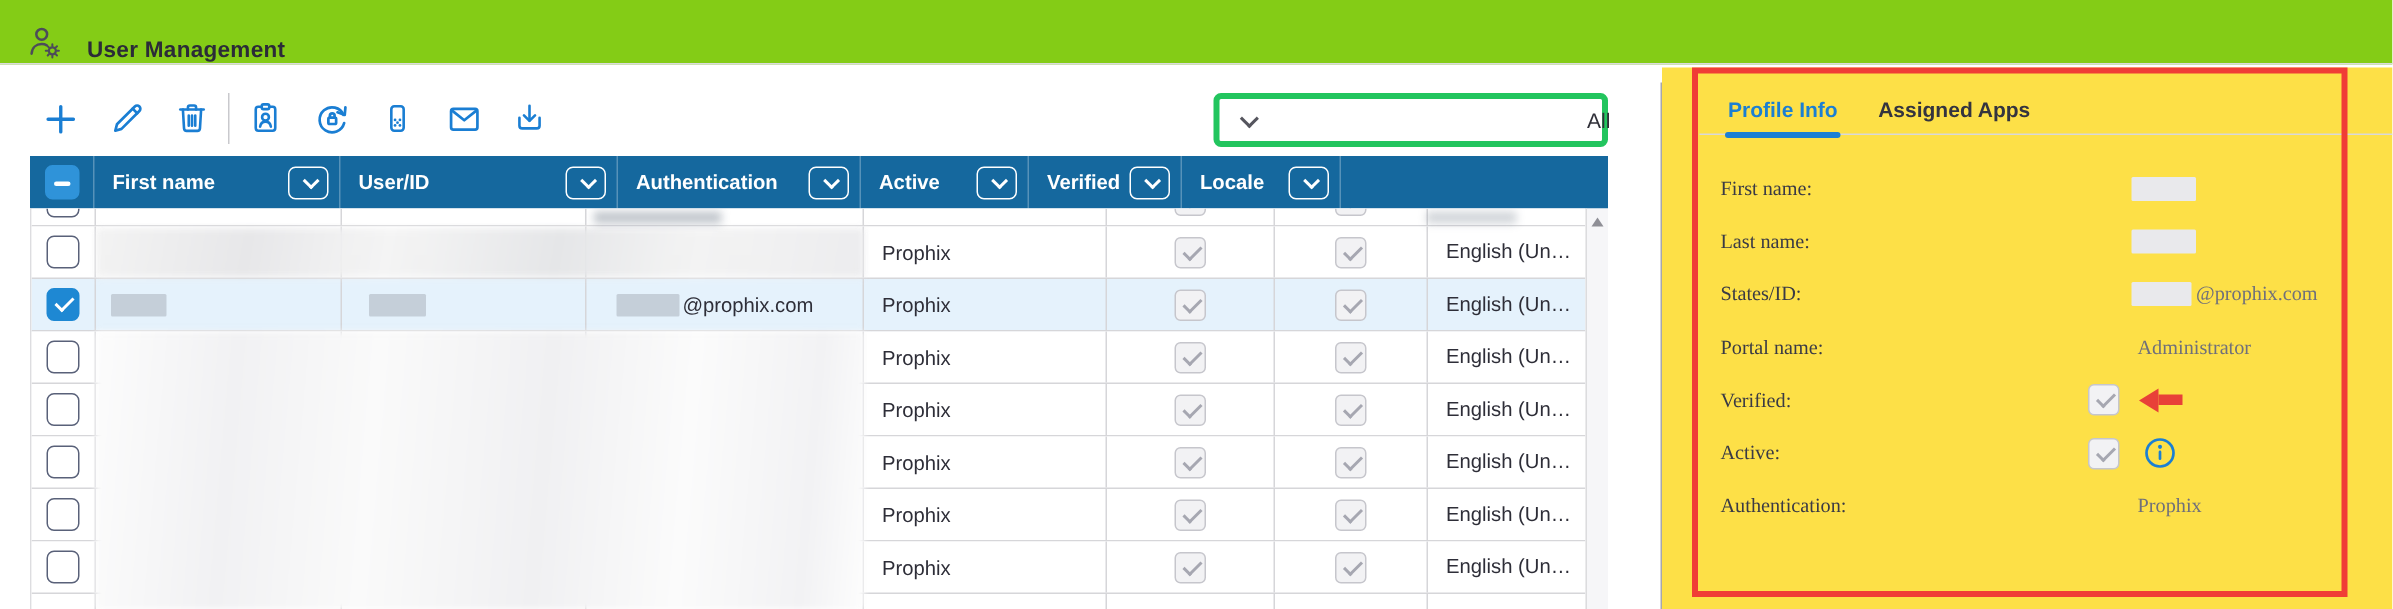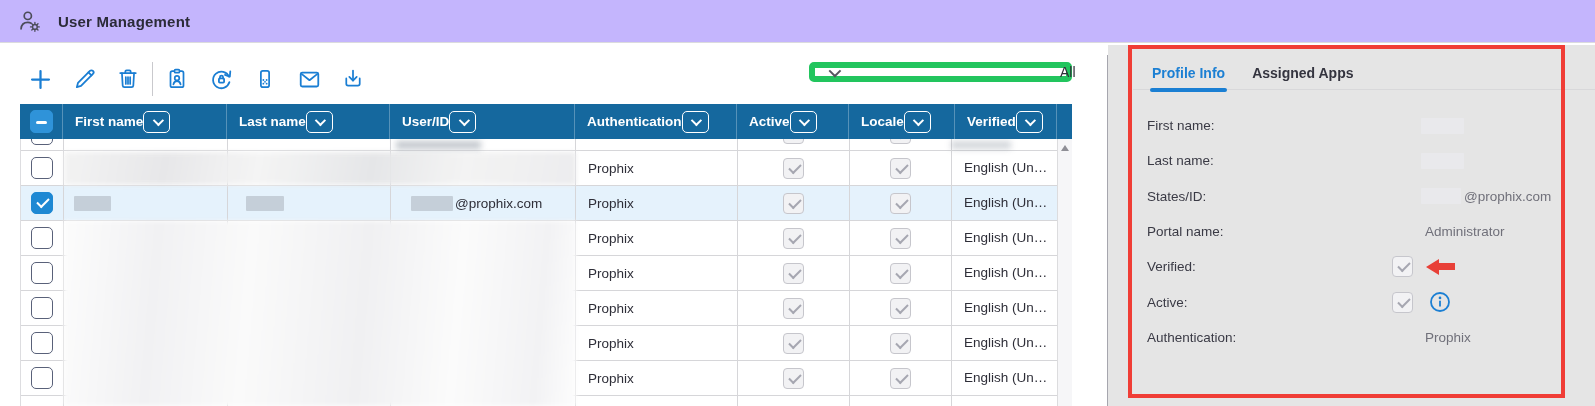--- a/index.html
+++ b/index.html
@@ -2,41 +2,41 @@
 <html><head>
 <meta charset="utf-8">
 <style>
   * { box-sizing: border-box; margin: 0; padding: 0; }
   html,body { width:1595px; height:406px; overflow:hidden; background:#fff;
     font-family:"Liberation Sans", sans-serif; }
   .app { position:relative; width:1595px; height:406px; background:#fff; }
 
   
   .topbar { position:absolute; left:0; top:0; width:1595px; height:43px;
-    background:#c4b5fd; border-bottom:1px solid #dbdbde; display:flex; align-items:center; }
+    background:#84cc16; border-bottom:1px solid #dbdbde; display:flex; align-items:flex-end; }
   .topbar .hicon { margin-left:16px; display:flex; }
   .page-title { margin-left:15px; font-size:15px; font-weight:700; color:#2b2b38; letter-spacing:.2px; }
 
   
   .toolbar { position:absolute; left:18px; top:58px; height:42px; display:flex; align-items:center; }
   .tb-btn { width:44px; height:40px; display:flex; align-items:center; justify-content:center;
     background:none; border:none; cursor:pointer; }
   .tb-sep { width:1px; height:34px; background:#c9c9cd; margin:0 2px; }
 
-  .filter-select { position:absolute; left:809px; top:62px; width:263px; height:20px;
-    border:6px solid #22c55e; border-radius:5px; background:#fff; display:flex;
+  .filter-select { position:absolute; left:809px; top:62px; width:263px; height:36px;
+    border:4px solid #22c55e; border-radius:5px; background:#fff; display:flex;
     align-items:center; padding:0 14px; cursor:pointer; }
   .filter-select .fval { font-size:14px; color:#2f2f38; flex:1; }
   .chev { width:9px; height:9px; border-right:2px solid #55555e; border-bottom:2px solid #55555e;
     transform:rotate(45deg) translateY(-2px); }
 
   
   .thead { position:absolute; left:20px; top:104px; width:1052px; height:35px;
     background:#15689e; display:flex; }
-  .th { display:flex; align-items:center; justify-content:flex-start; color:#fff;
+  .th { display:flex; align-items:center; justify-content:space-between; color:#fff;
     font-size:13.5px; font-weight:600; padding:0 7px 0 12px;
     border-right:1px solid rgba(255,255,255,.28); }
   .th.cbcol { justify-content:center; padding:0; }
   .th-chev-btn { width:27px; height:22px; border:1.6px solid #fff; border-radius:5px;
     background:transparent; display:flex; align-items:center; justify-content:center; cursor:pointer; flex:none; }
   .th-chev-btn .chev { border-color:#fff; width:8px; height:8px; }
   .th.filler { border-right:none; }
 
   .w-cb{width:43px;flex:none} .w-fn{width:164px;flex:none} .w-ln{width:163px;flex:none}
   .w-em{width:185px;flex:none} .w-au{width:162px;flex:none} .w-ac{width:112px;flex:none}
@@ -80,30 +80,30 @@
   .blob.b2 { left:930px; top:2px; width:60px; opacity:.4; }
 
   
   .vscroll { position:absolute; left:1057px; top:139px; width:15px; height:267px;
     background:#f6f6f8; border-left:1px solid #dcdcde; }
   .vscroll .up { width:0; height:0; border-left:4.5px solid transparent; border-right:4.5px solid transparent;
     border-bottom:6px solid #8f8f96; margin:6px auto 0; }
 
   
   .divider-v { position:absolute; left:1107px; top:55px; width:2px; height:351px; background:#a6a6ae; }
-  .panel { position:absolute; left:1108px; top:45px; width:487px; height:361px; background:#e5e5e5; }
+  .panel { position:absolute; left:1108px; top:45px; width:487px; height:361px; background:#fde047; }
   .tabstrip { position:absolute; left:25px; right:0; top:12px; height:33px;
     border-bottom:1px solid #d8d8da; display:flex; align-items:center; gap:27px; padding-left:19px; }
   .tab { font-size:14px; font-weight:600; color:#34343f; position:relative; cursor:pointer;
     height:33px; display:flex; align-items:center; }
   .tab.active { color:#1b7fd3; font-weight:700; }
   .tab.active .underline { position:absolute; left:-2px; right:-2px; bottom:-2px; height:3.5px;
     background:#1b7fd3; border-radius:2px; }
 
-  .fields { position:absolute; left:39px; top:63px; right:8px; }
+  .fields { position:absolute; left:39px; top:63px; right:8px;font-family:Liberation Serif, serif; }
   .frow { height:35.3px; position:relative; display:flex; align-items:center; }
   .flabel { font-size:13.5px; color:#3a3a45; }
   .fval { position:absolute; left:245px; display:flex; align-items:center; }
   .fval .vtext { margin-left:33px; font-size:13.5px; color:#70707a; white-space:nowrap; }
   .fval .prb { margin-left:29px; width:43px; height:16px; background:#e9e9ec; border-radius:1px; }
   .fval .prb.em { width:40px; }
   .fval .vtext.em { margin-left:3px; }
   .arrow-left { display:flex; align-items:center; margin-left:13px; }
   .arrow-left .head { width:0; height:0; border-top:8px solid transparent; border-bottom:8px solid transparent;
     border-right:13px solid #e84038; }
@@ -221,52 +221,46 @@
   <div class="thead">
     <div class="th cbcol w-cb">
       <span class="cb minus"></span>
     </div>
     <div class="th w-fn">
       <span>First name</span>
       <button class="th-chev-btn">
           <span class="chev"></span>
         </button>
     </div>
-    <div class="th w-ln">
-      <span>Last name</span>
-      <button class="th-chev-btn">
-          <span class="chev"></span>
-        </button>
-    </div>
     <div class="th w-em">
       <span>User/ID</span>
       <button class="th-chev-btn">
           <span class="chev"></span>
         </button>
     </div>
     <div class="th w-au">
       <span>Authentication</span>
       <button class="th-chev-btn">
           <span class="chev"></span>
         </button>
     </div>
     <div class="th w-ac">
       <span>Active</span>
       <button class="th-chev-btn">
           <span class="chev"></span>
         </button>
     </div>
-    <div class="th w-lo">
-      <span>Locale</span>
+    <div class="th w-ve">
+      <span>Verified</span>
       <button class="th-chev-btn">
           <span class="chev"></span>
         </button>
     </div>
-    <div class="th w-ve">
-      <span>Verified</span>
+    <div class="th w-lo">
+      <span>Locale</span>
       <button class="th-chev-btn">
           <span class="chev"></span>
         </button>
     </div>
     <div class="th filler w-sc"></div>
   </div>
 
   <div class="tbody">
 
     <div class="trow partial-top">

